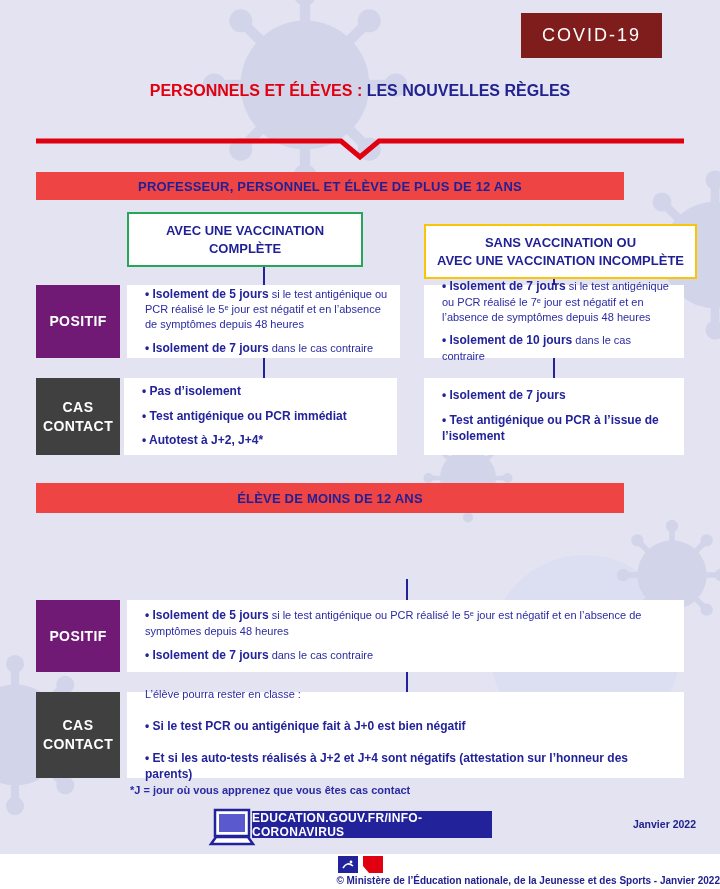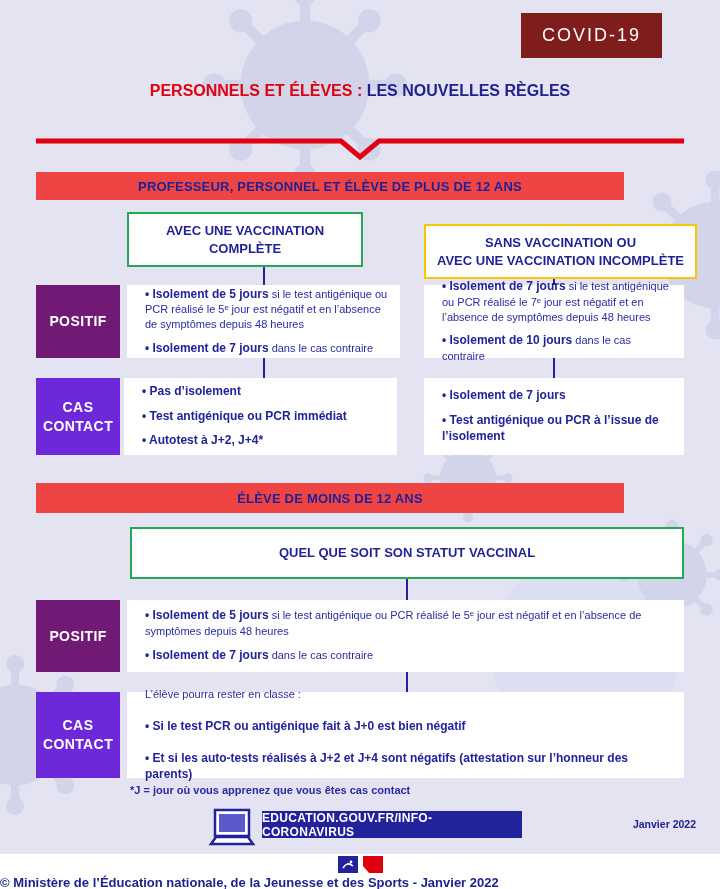--- a/index.html
+++ b/index.html
@@ -20,33 +20,33 @@
   .hdrbox { background:#fff; display:flex; flex-direction:column; align-items:center; justify-content:center;
             font-weight:bold; font-size:13px; color:#1f1f96; text-align:center; line-height:1.35; }
   .border-green { border:2px solid #27a658; }
   .border-yellow { border:2px solid #f8c606; }
 
   .vline { width:2px; background:#22229b; z-index:1; position:absolute; }
 
   .label { color:#fff; font-weight:bold; display:flex; flex-direction:column; align-items:center;
            justify-content:center; font-size:14px; letter-spacing:.4px; text-align:center; line-height:1.35; }
   .red-bg { background:#701a75; }
-  .orange-bg { background:#6d28d9; }
+  .orange-bg { background:#404040; }
 
   .content { background:#fff; color:#2a2aa3; font-size:11px; line-height:1.32;
              padding:8px 8px 8px 18px; display:flex; flex-direction:column; justify-content:center; gap:9px; }
   .content .b { font-weight:bold; font-size:12px; color:#22229b; }
   .content .intro { font-size:11px; }
 
   .footnote { font-weight:bold; color:#2a2aa3; font-size:11px; }
   .linkbar { background:#22229b; color:#fff; font-weight:bold; font-size:12px; letter-spacing:.3px;
              display:flex; align-items:center; justify-content:center; cursor:pointer; }
   .date { color:#21218f; font-size:10.5px; font-weight:bold; text-align:right; }
   .band { left:0; top:854px; width:720px; height:35px; background:#fff; }
-  .copyright { left:0; top:875px; width:720px; text-align:left; font-size:13px; font-weight:bold; color:#21218f; }
+  .copyright { left:0; top:875px; width:720px; text-align:right; font-size:10px; font-weight:bold; color:#21218f; }
 </style>
 </head>
 <body>
 
 <div class="page">
 
   <svg class="abs" style="left:0;top:0;z-index:0;" width="720" height="889" viewBox="0 0 720 889">
     <defs>
       <g id="virus" fill="#d2d4ea">
         <circle r="56"></circle>
@@ -141,23 +141,20 @@
   </div>
   <div class="abs z content" style="left:424px; top:378px; width:260px; height:77px;">
     <div><span class="b">• Isolement de 7 jours</span></div>
     <div><span class="b">• Test antigénique ou PCR à l’issue de l’isolement</span></div>
   </div>
 
   <div class="abs z sectionbar" style="top:483px; height:30px;">ÉLÈVE DE MOINS DE 12 ANS</div>
 
   <div class="vline" style="left:406px; top:579px; height:113px;"></div>
 
-  <div class="abs z hdrbox border-green" style="left:130px; top:527px; width:554px; height:52px;">
-    <span>QUEL QUE SOIT SON STATUT VACCINAL</span>
-  </div>
 
   <div class="abs z label red-bg" style="left:36px; top:600px; width:84px; height:72px;">
     <span>POSITIF</span>
   </div>
   <div class="abs z content" style="left:127px; top:600px; width:557px; height:72px; padding-right:30px;">
     <div><span class="b">• Isolement de 5 jours</span><span> si le test antigénique ou PCR réalisé le 5ᵉ jour est négatif et en l’absence de symptômes depuis 48 heures</span></div>
     <div><span class="b">• Isolement de 7 jours</span><span> dans le cas contraire</span></div>
   </div>
 
   <div class="abs z label orange-bg" style="left:36px; top:692px; width:84px; height:86px;">
@@ -171,21 +168,21 @@
   </div>
 
   <div class="abs z footnote" style="left:130px; top:784px;">*J = jour où vous apprenez que vous êtes cas contact</div>
 
   <svg class="abs z" style="left:207px; top:808px;" width="50" height="40" viewBox="0 0 50 40">
     <rect x="8" y="2" width="34" height="26" fill="#ffffff" stroke="#22229b" stroke-width="2.5"></rect>
     <rect x="12" y="6" width="26" height="18" fill="#5a5ace"></rect>
     <path d="M4 36 L9 29 H41 L46 36 Z" fill="#ffffff" stroke="#22229b" stroke-width="2.5"></path>
   </svg>
 
-  <div class="abs z linkbar" style="left:262px; top:811px; width:260px; height:27px;">EDUCATION.GOUV.FR/INFO-CORONAVIRUS</div>
+  <div class="abs z linkbar" style="left:252px; top:811px; width:240px; height:27px;">EDUCATION.GOUV.FR/INFO-CORONAVIRUS</div>
 
   <div class="abs z date" style="left:580px; top:818px; width:116px;">Janvier 2022</div>
 
   <div class="abs z band"></div>
 
   <svg class="abs" style="left:338px; top:856px; z-index:3;" width="46" height="17" viewBox="0 0 46 17">
     <rect x="0" y="0" width="20" height="17" fill="#22229b"></rect>
     <path d="M5 12 q4 -7 10 -2" stroke="#ffffff" stroke-width="1.6" fill="none"></path>
     <circle cx="13" cy="6" r="1.4" fill="#ffffff"></circle>
     <rect x="25" y="0" width="20" height="17" fill="#e1000f"></rect>

